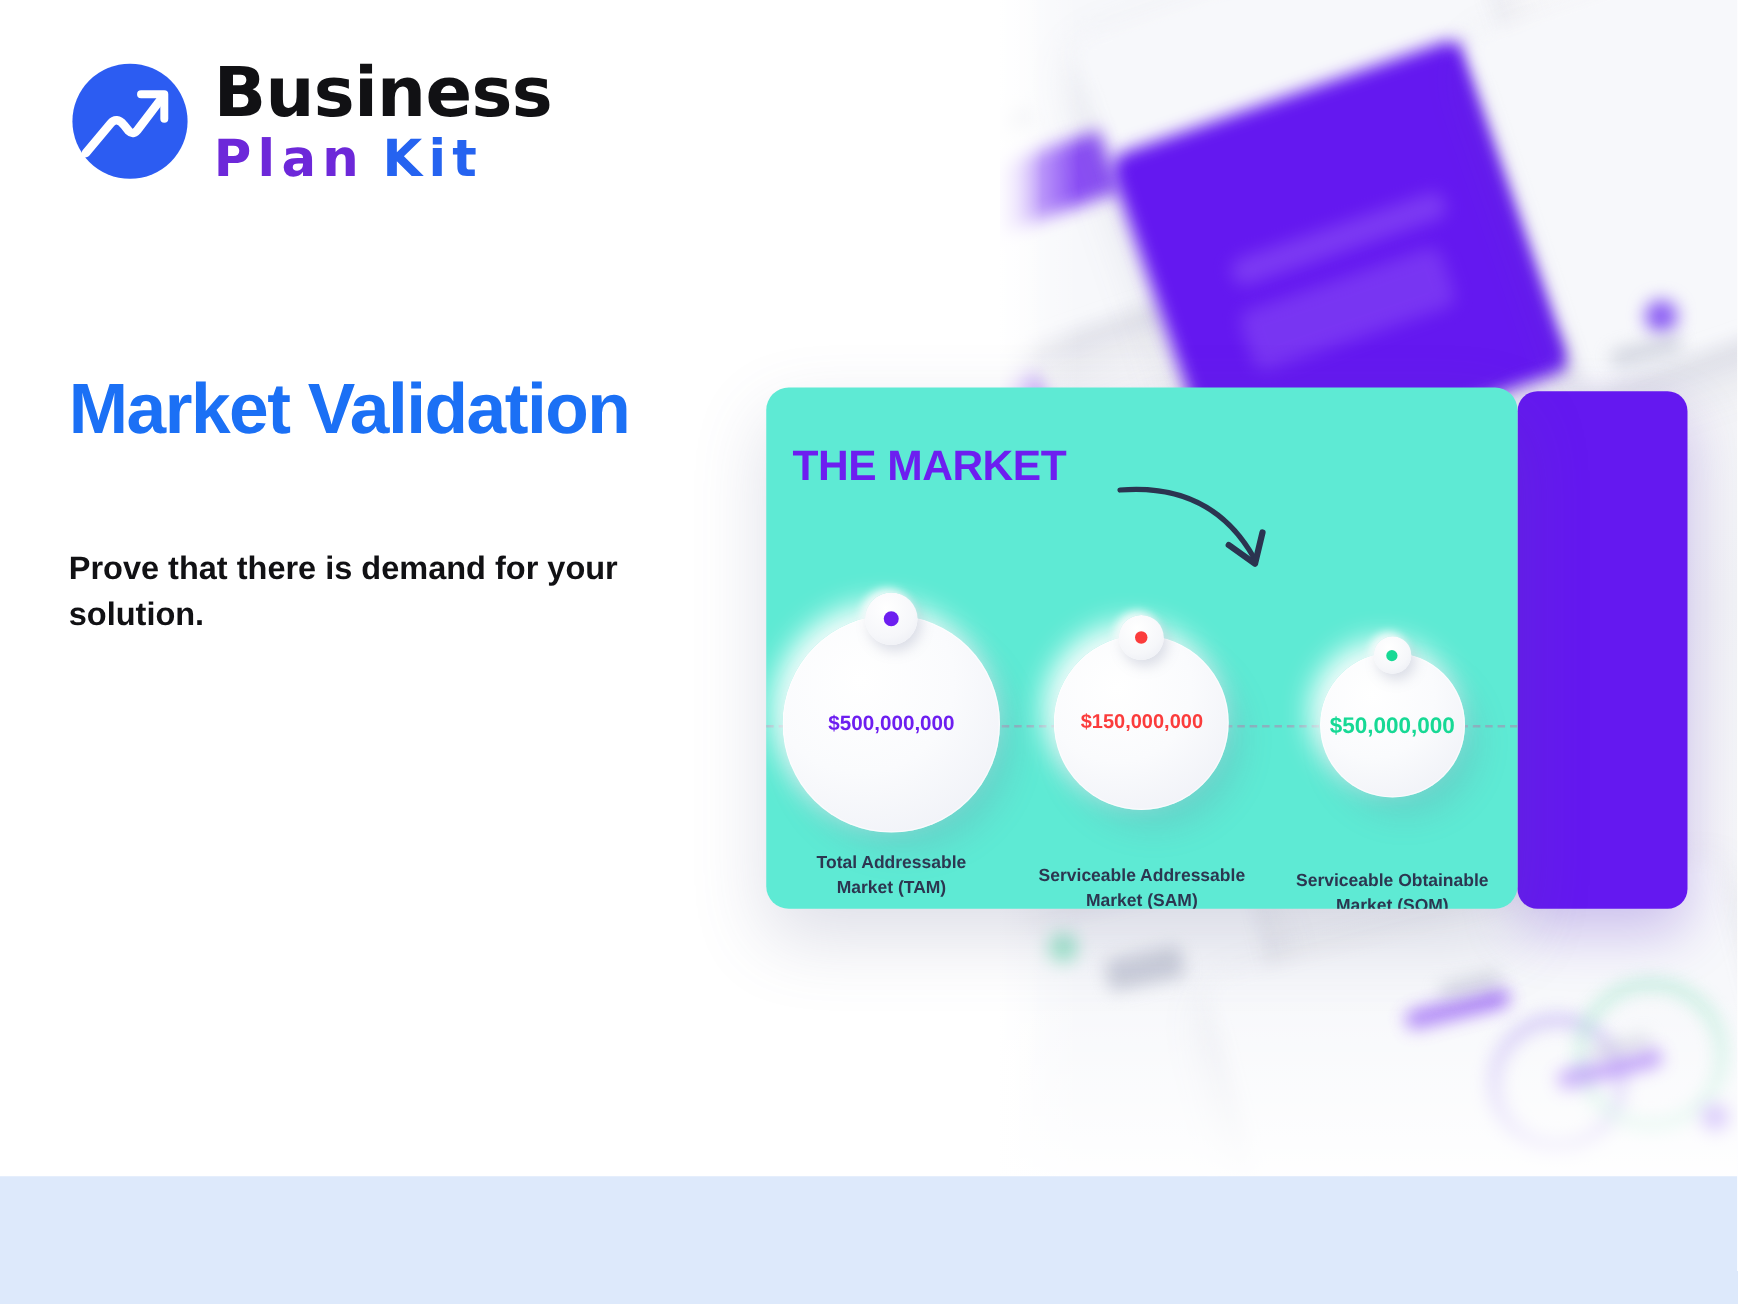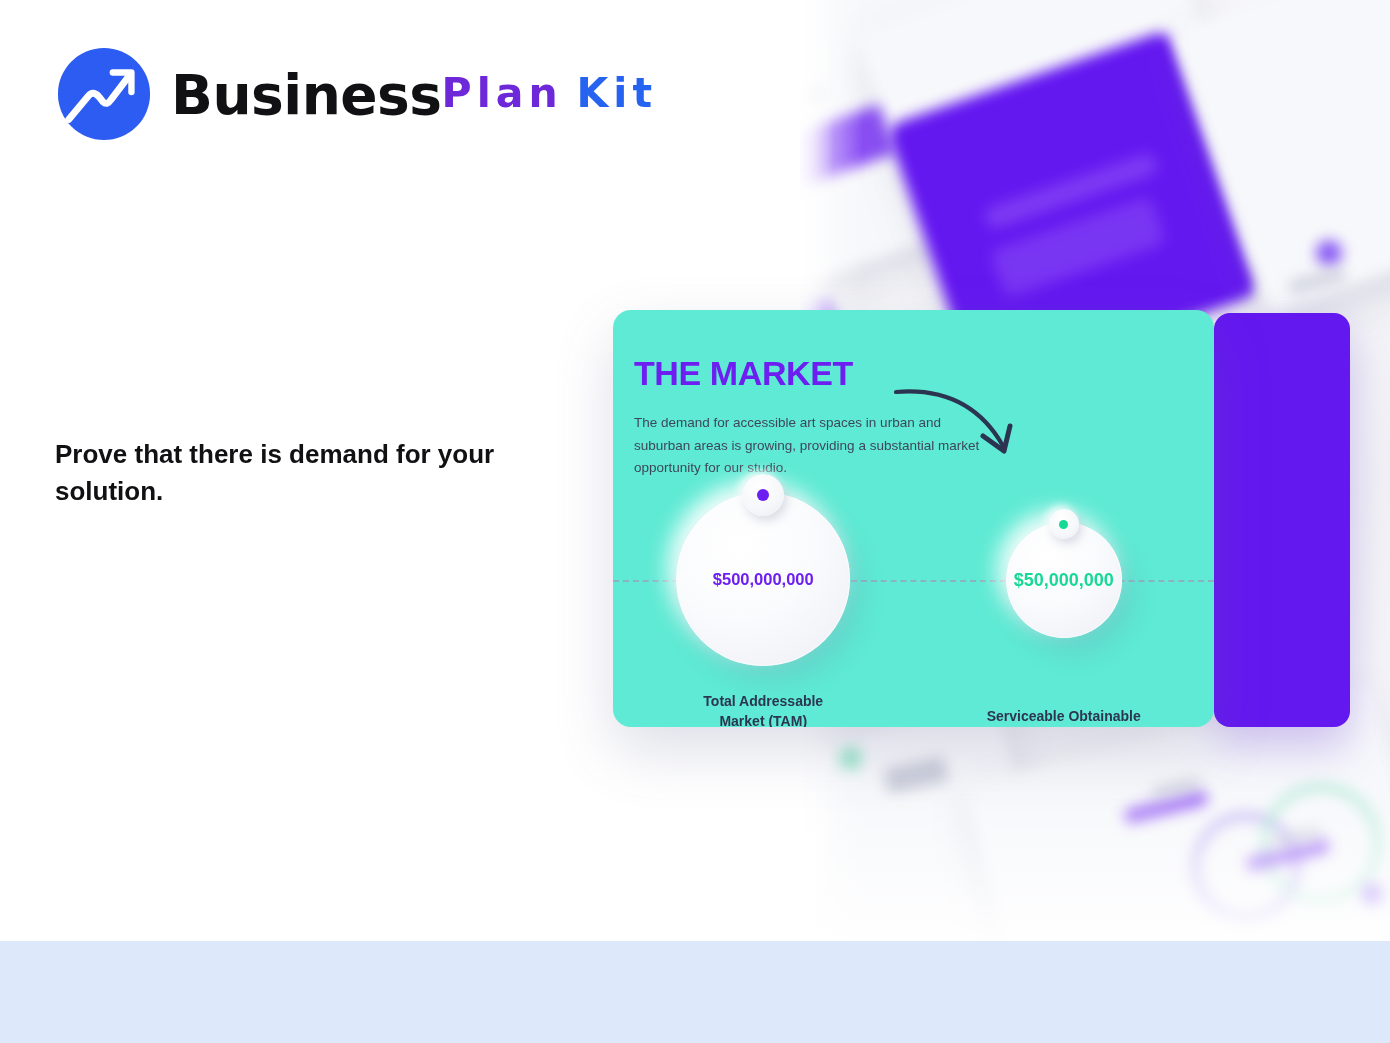--- a/index.html
+++ b/index.html
@@ -48,21 +48,21 @@
     background: #ffffff;
   }
   .left-panel:after {
     content: ""; position: absolute; right: -34px; top: 0; width: 46px; height: 100%;
     background: linear-gradient(to right, #ffffff 8%, rgba(255,255,255,.55) 55%, rgba(255,255,255,0));
   }
 
   
   .logo { position: absolute; left: 55px; top: 45px; display: flex; align-items: center; gap: 18px; }
   .logo-mark { width: 98px; height: 98px; flex: 0 0 98px; }
-  .logo-text { display: flex; line-height: 1; padding-top: 2px; }
+  .logo-text { display: flex; flex-direction: column; line-height: 1; padding-top: 2px; }
   .logo-line1 {
     font-size: 55px; font-weight: bold; color: #111114; letter-spacing: -0.5px;
     font-family: "DejaVu Sans", sans-serif;
   }
   .logo-line2 { font-size: 41px; font-weight: bold; margin-top: 5px; font-family: "DejaVu Sans", sans-serif; }
   .logo-plan { color: #6d28d9; letter-spacing: 5px; }
   .logo-kit { color: #2563f0; letter-spacing: 5px; margin-left: 14px; }
 
   
   .headline {
@@ -96,21 +96,21 @@
   }
   .curve-arrow { position: absolute; left: 278px; top: 52px; width: 140px; height: 100px; }
 
   
   .dash-line {
     position: absolute; left: 0px; top: 270px; width: 601px; height: 0;
     border-top: 2px dashed #9aa1b8; opacity: .75;
   }
 
   .circles { position: absolute; left: 0; top: 182px; width: 601px; display: flex; }
-  .circle-col { flex: 1; position: relative; display: flex; flex-direction: column; align-items: center; gap: 12px; }
+  .circle-col { flex: 1; position: relative; display: flex; flex-direction: column; align-items: center; }
 
   .knob { position: relative; display: flex; align-items: center; justify-content: center; }
   .knob-disc {
     border-radius: 50%;
     background: radial-gradient(circle at 36% 30%, #ffffff 0%, #fafbfd 45%, #eceef5 100%);
     box-shadow: 10px 14px 26px rgba(120,126,160,.20),
                 -8px -10px 22px rgba(255,255,255,.95),
                 inset 0 0 0 1px rgba(255,255,255,.6);
     display: flex; align-items: center; justify-content: center;
   }
@@ -205,27 +205,27 @@
       <path d="M59 28 L78 28 L78 48" stroke="#ffffff" stroke-width="6.5" fill="none" stroke-linecap="round" stroke-linejoin="round"></path>
     </svg>
     <div class="logo-text">
       <div class="logo-line1">Business</div>
       <div class="logo-line2">
         <span class="logo-plan">Plan</span><span class="logo-kit">Kit</span>
       </div>
     </div>
   </div>
 
+  <h1 class="headline">Market Validation</h1>
   <p class="lead">Prove that there is demand for your solution.</p>
 
   <div class="purple-block"></div>
 
   <div class="market-card">
     <div class="market-title">THE MARKET</div>
-    <div class="market-desc">The demand for accessible art spaces in urban and suburban areas is growing, providing a substantial market opportunity for our studio.</div>
 
     <svg class="curve-arrow" viewBox="0 0 140 100">
       <path d="M5 30 Q78 24 112 84" stroke="#2b3450" stroke-width="4.2" fill="none" stroke-linecap="round"></path>
       <path d="M92 74 L113 89 L119 64" stroke="#2b3450" stroke-width="5" fill="none" stroke-linecap="round" stroke-linejoin="round"></path>
     </svg>
 
     <div class="dash-line"></div>
 
     <div class="circles">
 
@@ -237,20 +237,34 @@
           <div class="knob-bump">
             <span class="knob-dot" style="background:#6d1ef0"></span>
           </div>
         </div>
         <div class="knob-label">
           <span>Total Addressable</span><br>
           <span>Market (TAM)</span>
         </div>
       </div>
 
+      <div class="circle-col c1">
+        <div class="knob" style="margin-top:16px">
+          <div class="knob-disc">
+            <span class="amount" style="color:#fb3c3c">$150,000,000</span>
+          </div>
+          <div class="knob-bump">
+            <span class="knob-dot" style="background:#fb3c3c"></span>
+          </div>
+        </div>
+        <div class="knob-label" style="margin-top:42px">
+          <span>Serviceable Addressable</span><br>
+          <span>Market (SAM)</span>
+        </div>
+      </div>
 
       <div class="circle-col c2">
         <div class="knob" style="margin-top:30px">
           <div class="knob-disc">
             <span class="amount" style="color:#17d995">$50,000,000</span>
           </div>
           <div class="knob-bump">
             <span class="knob-dot" style="background:#17d995"></span>
           </div>
         </div>

